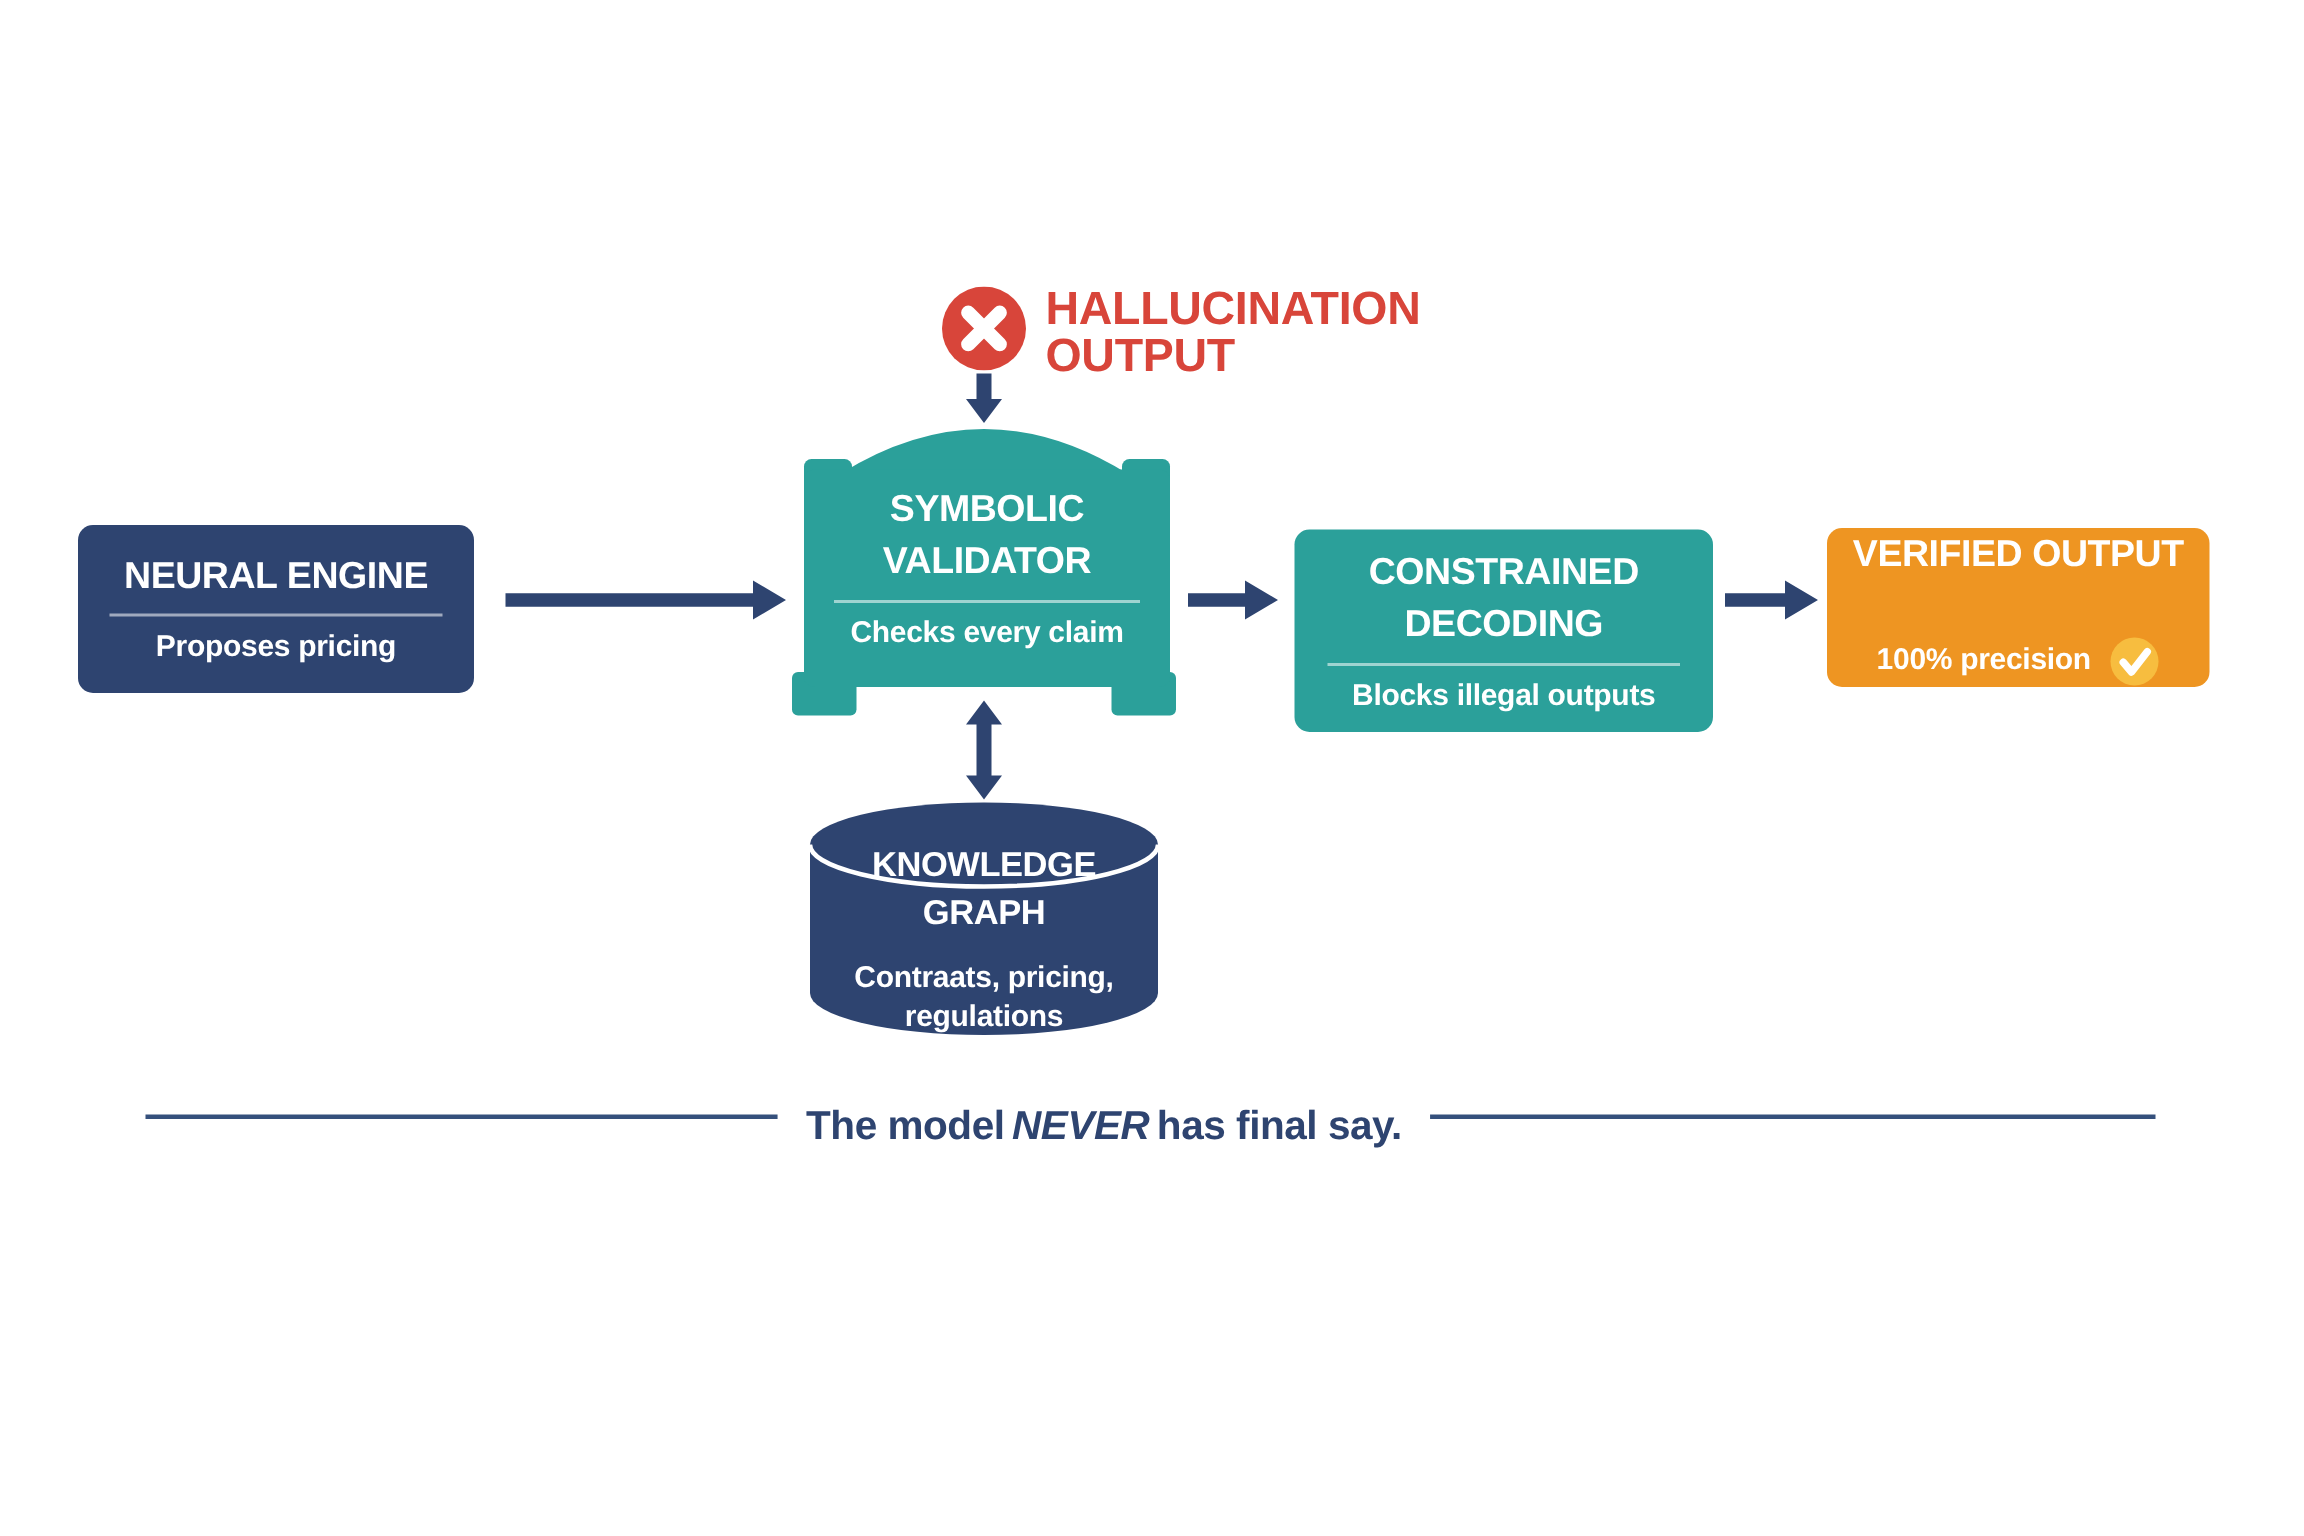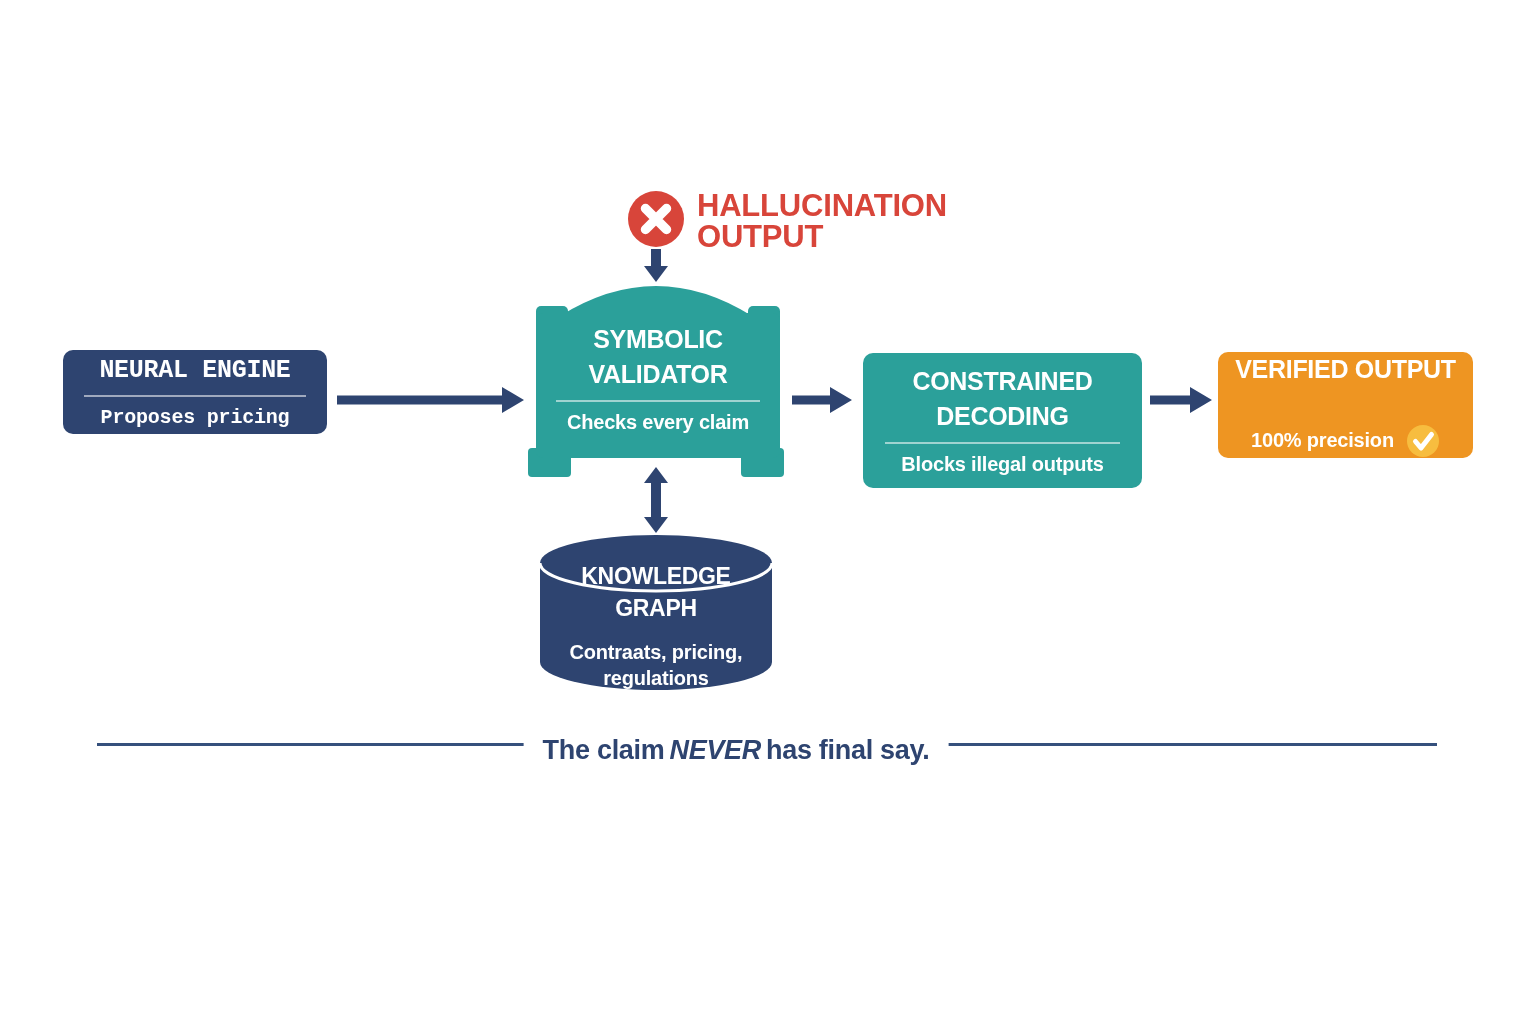--- a/index.html
+++ b/index.html
@@ -18,21 +18,21 @@
   .node{
     position:absolute;display:flex;flex-direction:column;align-items:center;
     justify-content:center;color:#fff;border-radius:10px;text-align:center;
   }
   .bg-navy{background:var(--navy);} .bg-teal{background:var(--teal);} .bg-orange{background:var(--orange);}
   .node-title{font-size:25px;font-weight:700;letter-spacing:-0.3px;line-height:1.42;}
   .node-divider{height:2px;background:rgba(255,255,255,0.55);width:84%;margin:7px 0 8px;}
   .node-sub{font-size:20px;font-weight:700;letter-spacing:-0.2px;line-height:1.28;}
   .sub-row{display:flex;align-items:center;justify-content:center;gap:12px;}
 
-  #neural{left:63px;top:350px;width:264px;height:84px;font-family:Liberation Mono, monospace;}
+  #neural{left:52px;top:350px;width:264px;height:112px;}
   #validator-text{left:536px;top:313px;width:244px;height:145px;background:transparent;}
   #decoding{left:863px;top:353px;width:279px;height:135px;}
   #output{left:1218px;top:352px;width:255px;height:106px;gap:11px;}
   #knowledge-text{left:540px;top:568px;width:232px;height:115px;background:transparent;}
 
   .callout-label{
     position:absolute;left:697px;top:190px;color:var(--red);
     font-size:31px;font-weight:700;line-height:31px;letter-spacing:-0.2px;
   }
   .x-badge{position:absolute;left:628px;top:191px;}
@@ -117,16 +117,16 @@
 
   <div class="node" id="knowledge-text">
     <div class="node-title" style="font-size:23px;">KNOWLEDGE GRAPH</div>
     <div class="node-divider"></div>
     <div class="node-sub">Contraats, pricing,</div>
     <div class="node-sub">regulations</div>
   </div>
 
   <div class="footer-rule"></div>
   <div class="footer-text">
-    <span>The claim</span><span class="em">NEVER</span><span>has final say.</span>
+    <span>The model</span><span class="em">NEVER</span><span>has final say.</span>
   </div>
 
 </div>
 
 </body></html>

